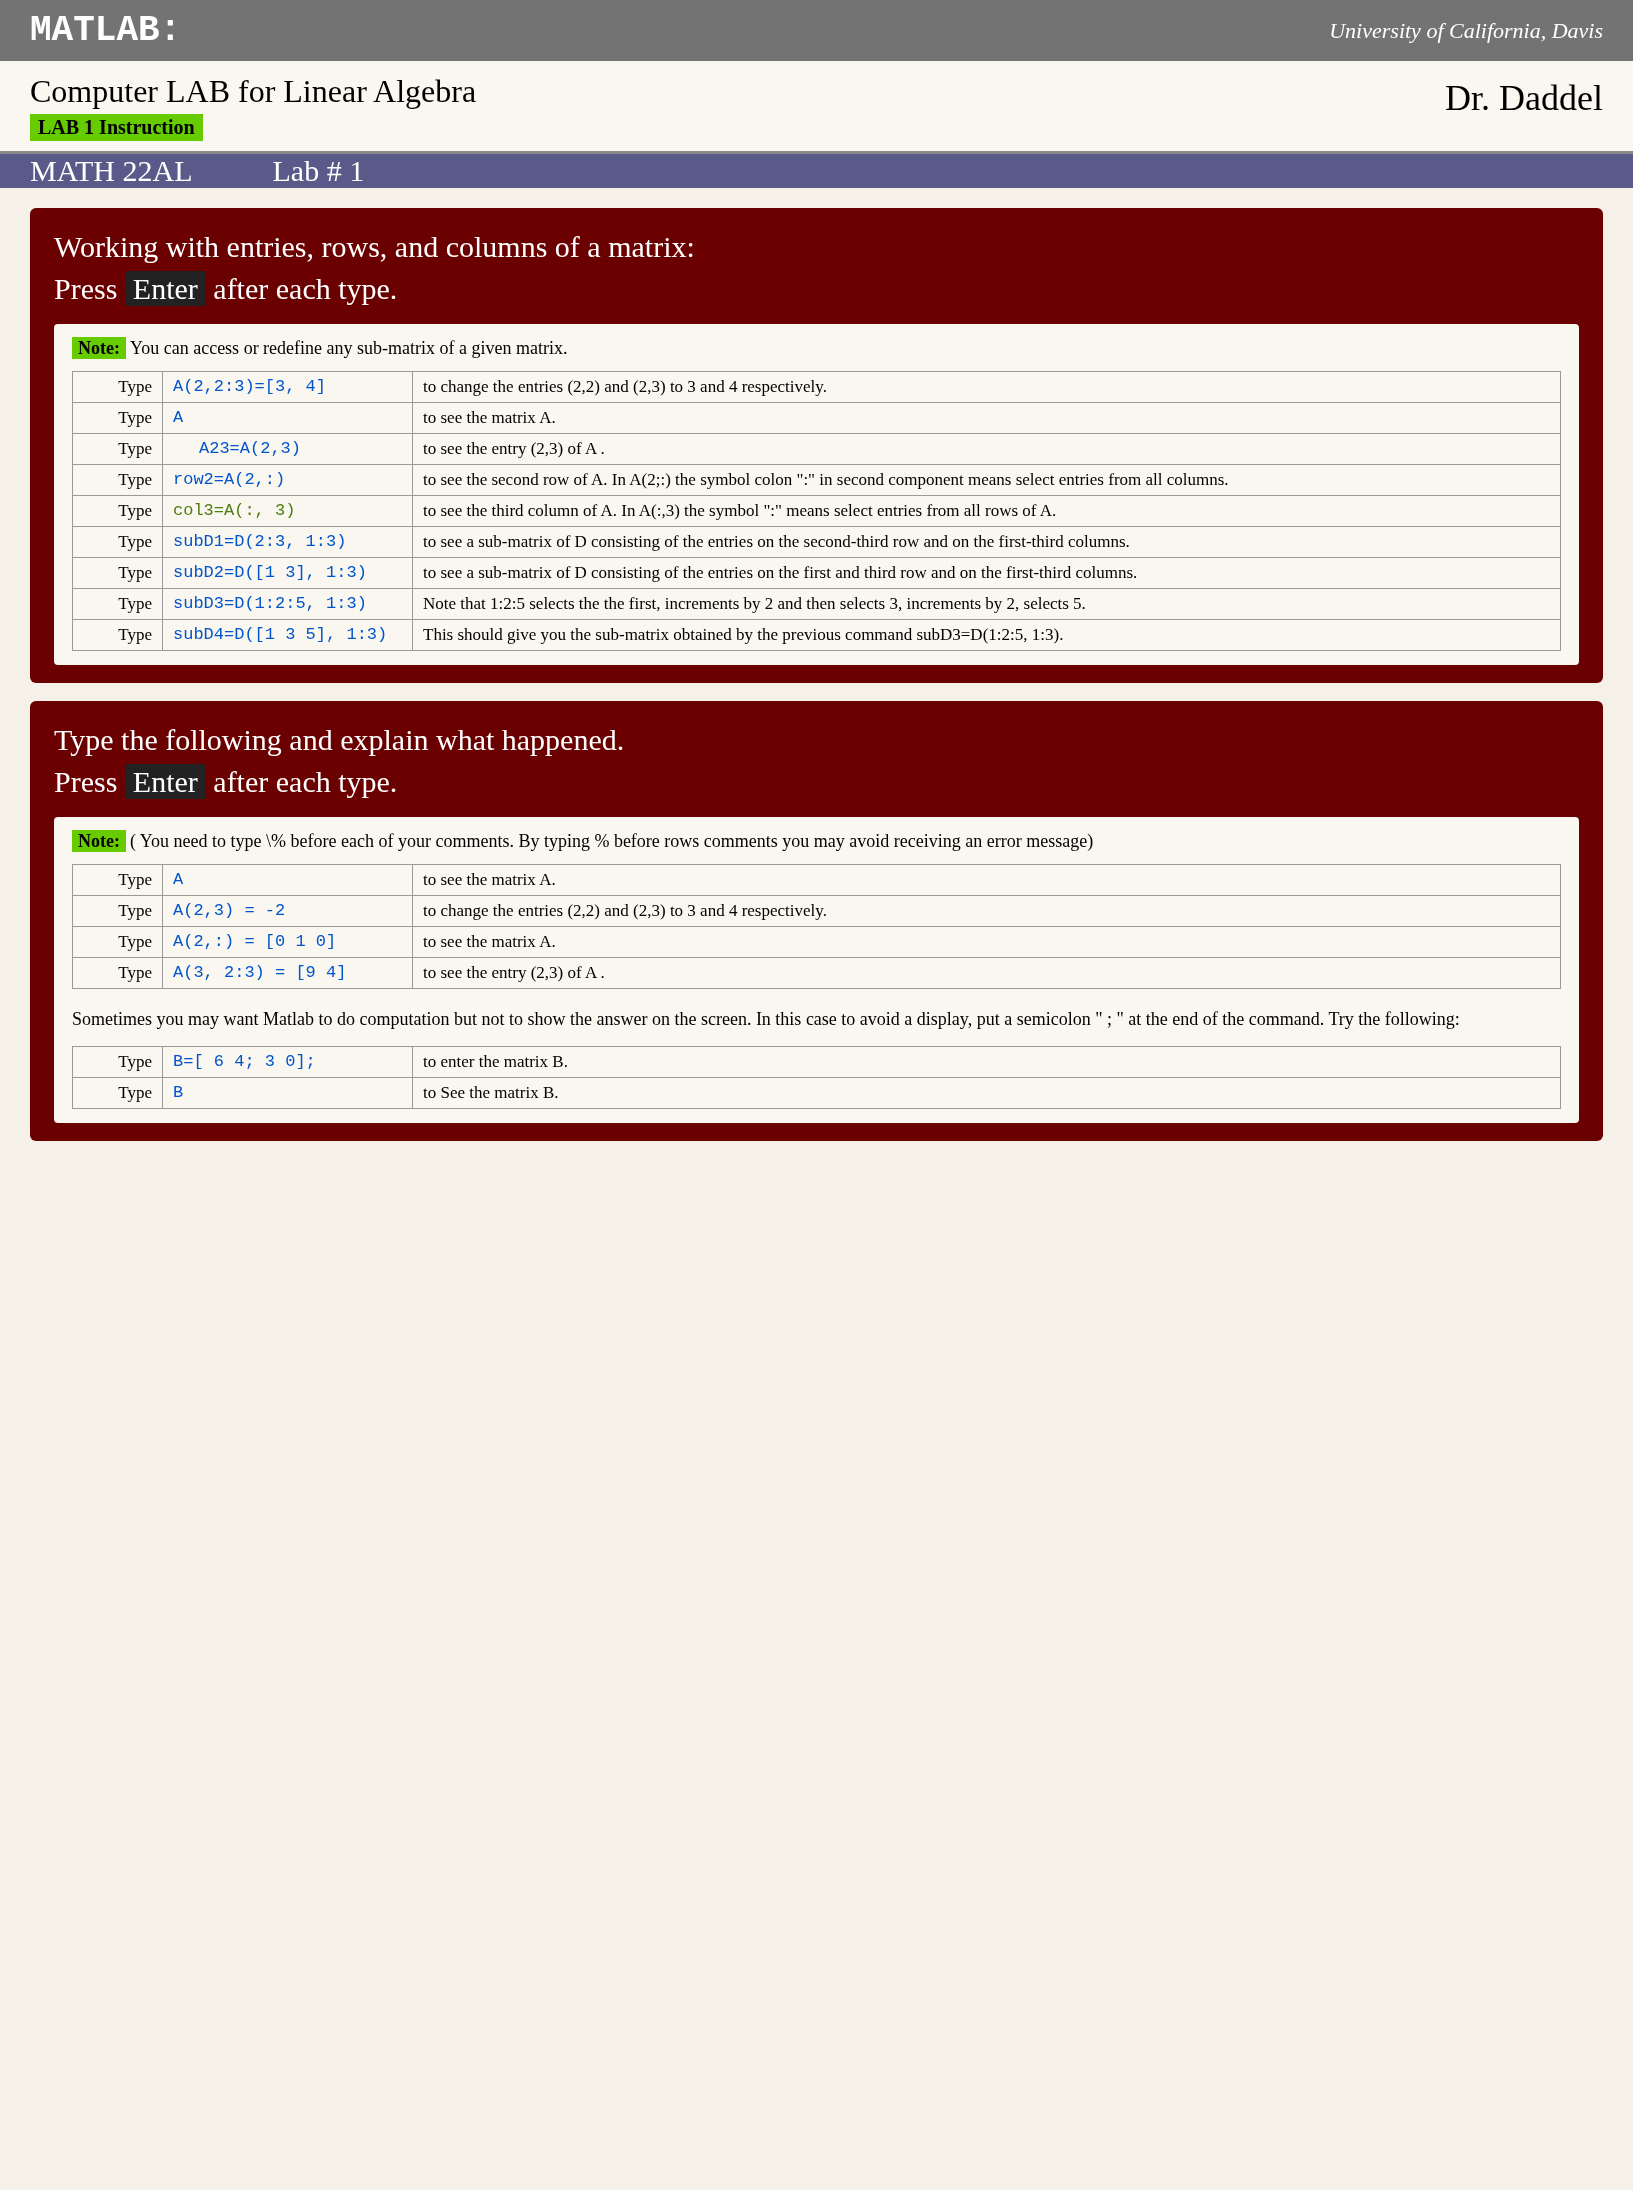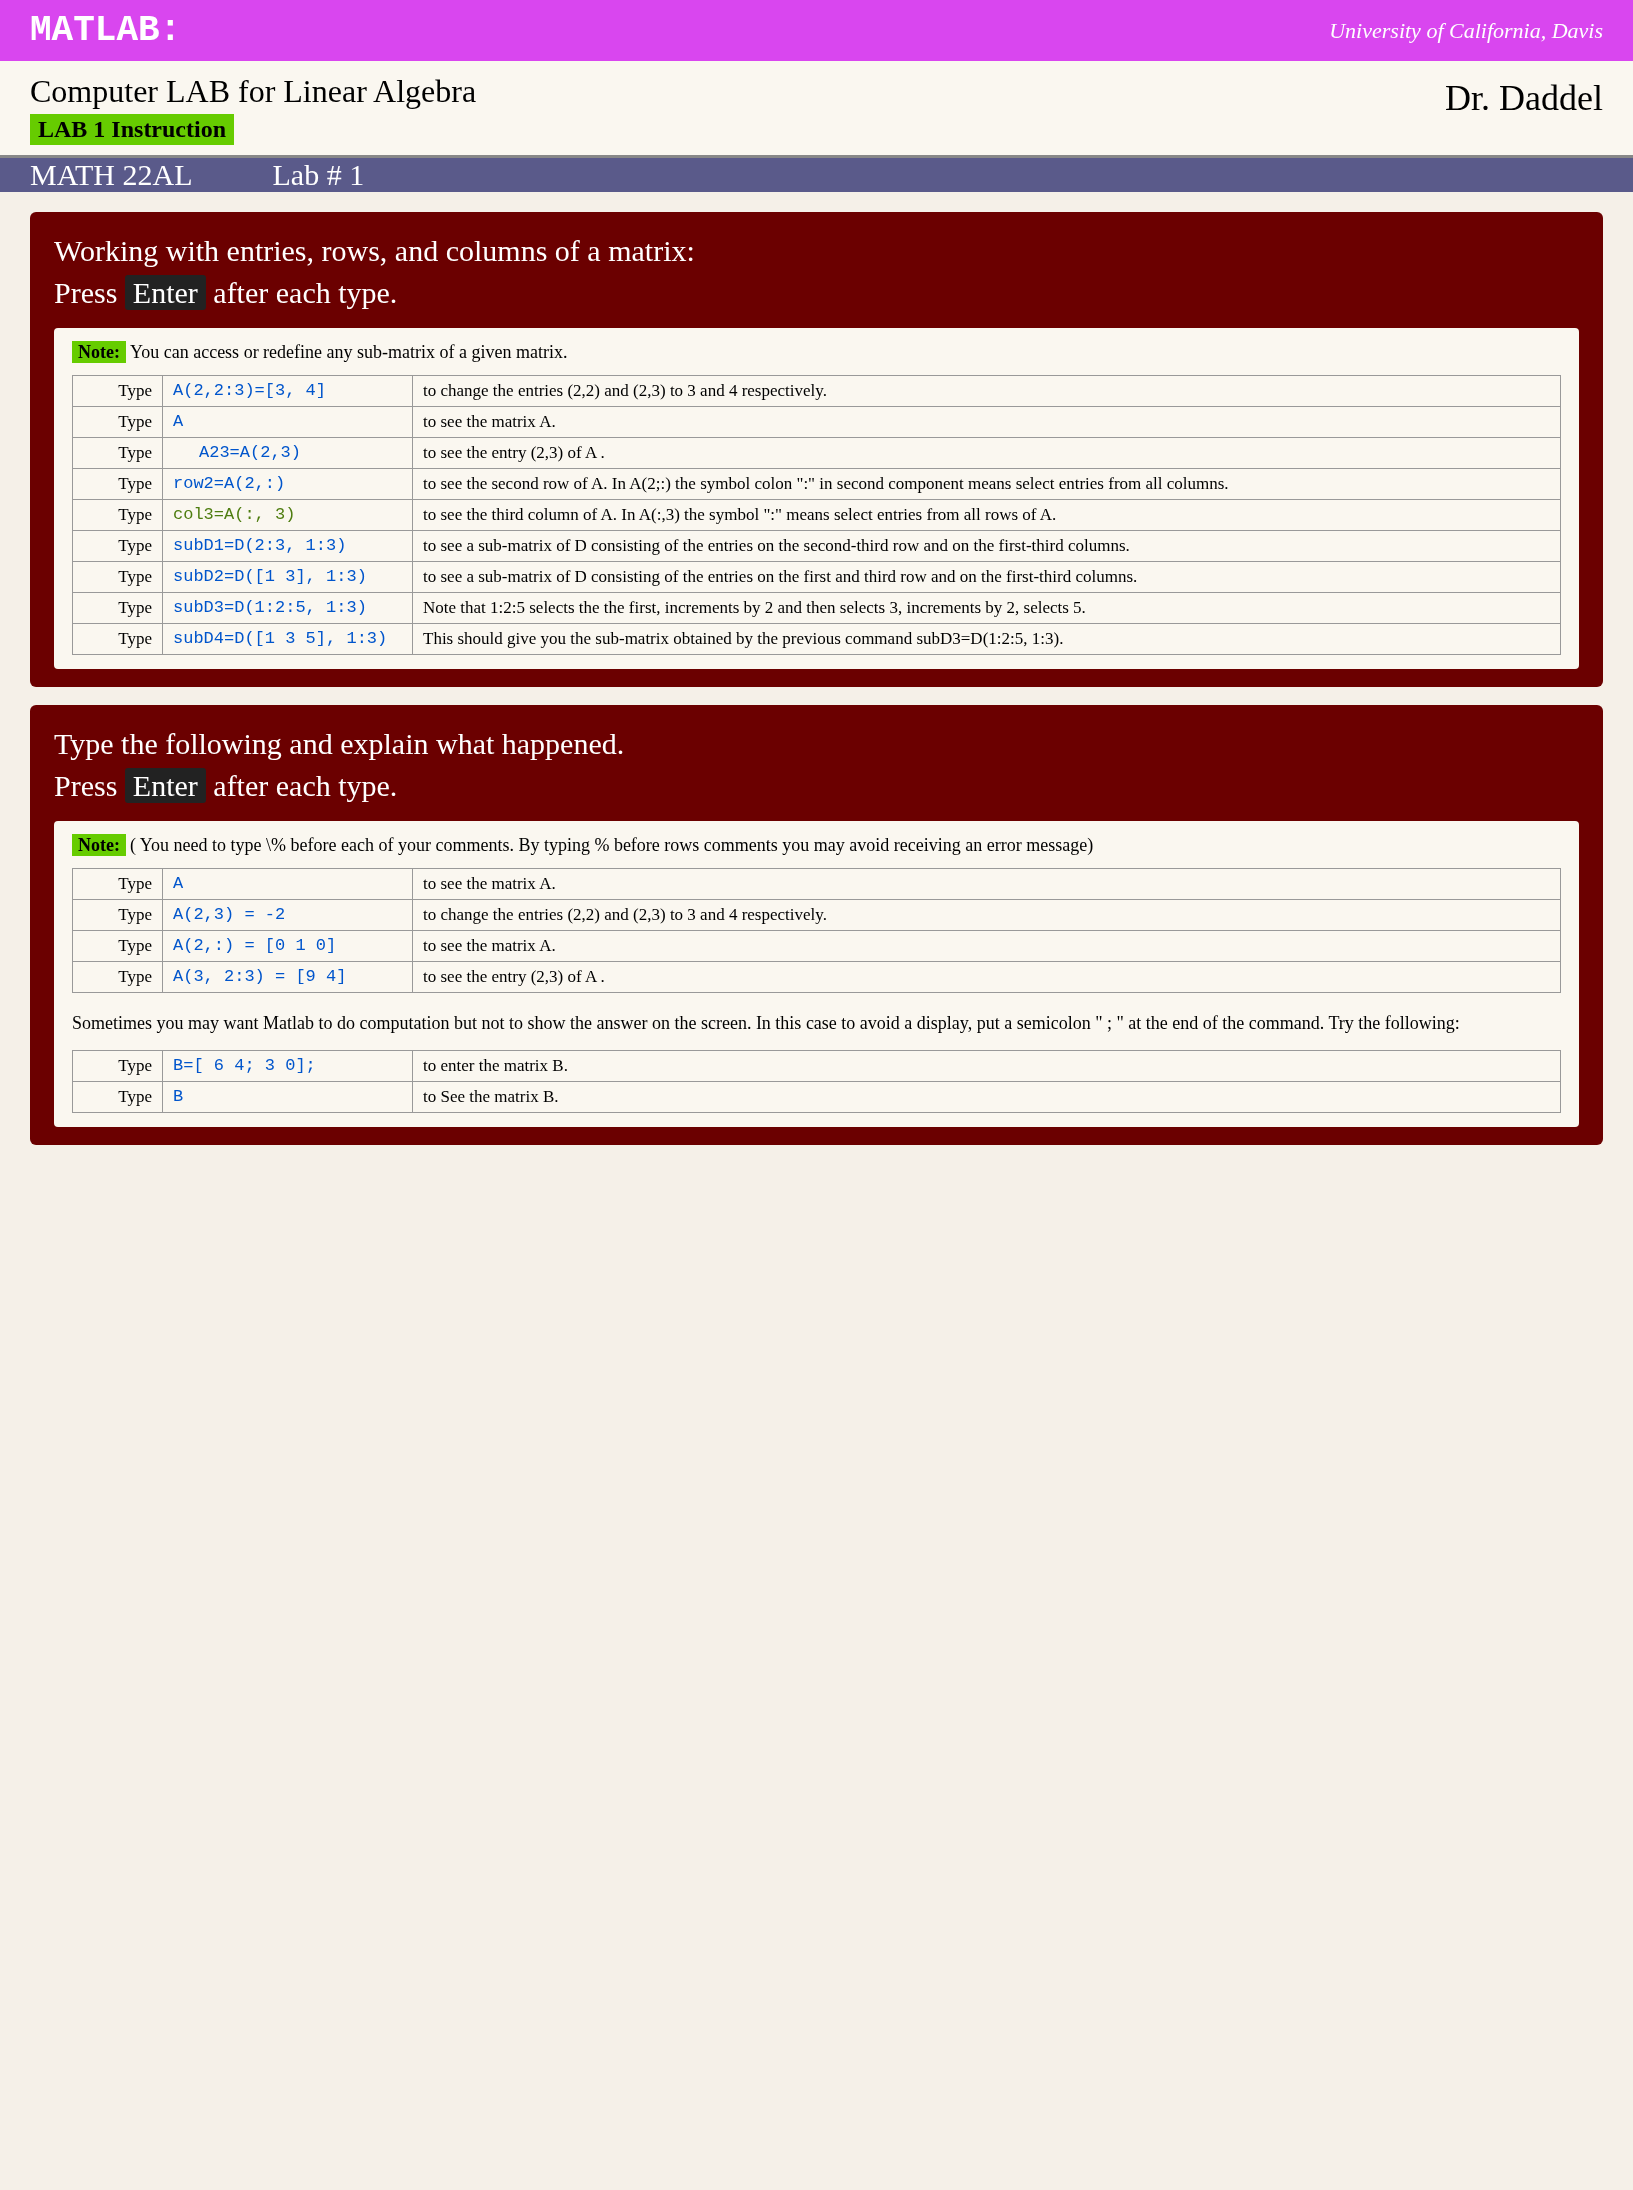--- a/index.html
+++ b/index.html
@@ -5,21 +5,21 @@
     * { box-sizing: border-box; margin: 0; padding: 0; }
     body {
       font-family: 'Times New Roman', Times, serif;
       background: #f5f0e8;
       width: 1633px;
       min-height: 2190px;
     }
 
     
     .header-blue {
-      background: #d946ef;
+      background: #737373;
       color: white;
       display: flex;
       justify-content: space-between;
       align-items: center;
       padding: 10px 30px;
     }
     .header-blue .matlab-title {
       font-size: 36px;
       font-weight: bold;
       font-family: 'Courier New', monospace;
@@ -38,21 +38,21 @@
       justify-content: space-between;
       align-items: flex-start;
     }
     .sub-header-left .course-title {
       font-size: 32px;
       font-weight: normal;
     }
     .sub-header-left .lab-badge {
       background: #66cc00;
       color: black;
-      font-size: 24px;
+      font-size: 20px;
       font-weight: bold;
       padding: 2px 8px;
       display: inline-block;
       margin-top: 4px;
     }
     .sub-header-right .instructor {
       font-size: 36px;
       font-weight: normal;
       padding-top: 4px;
     }

